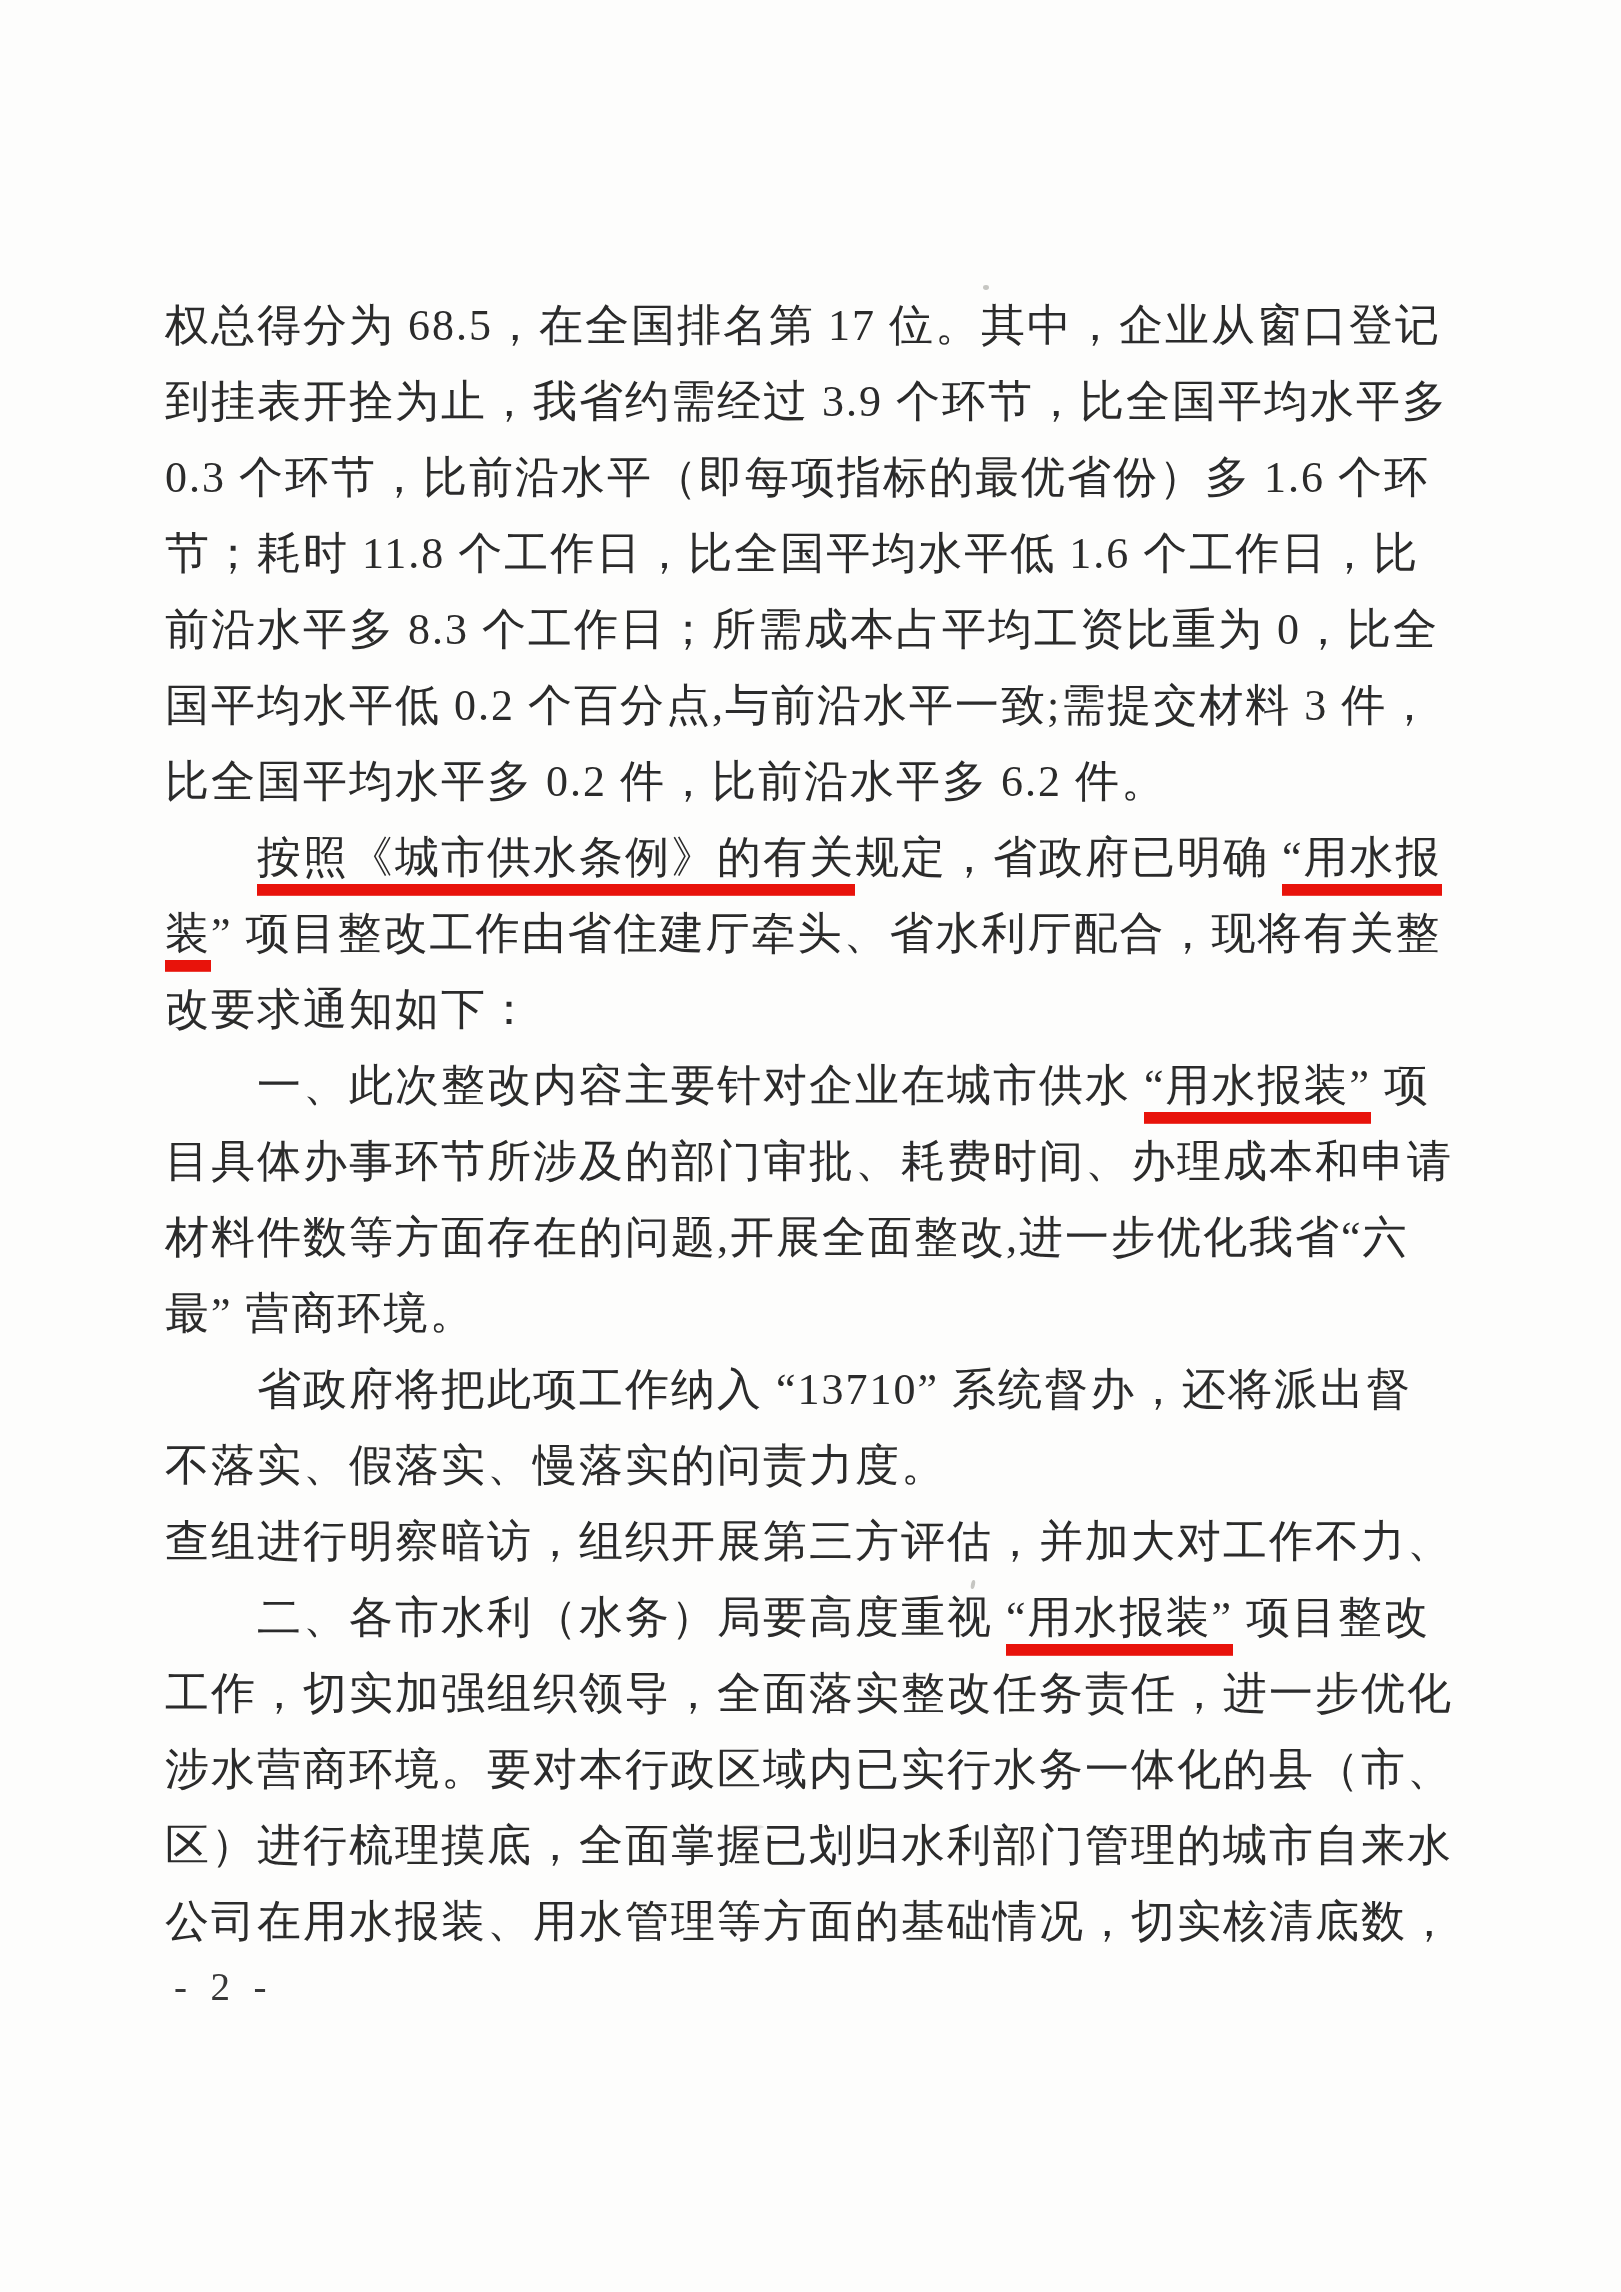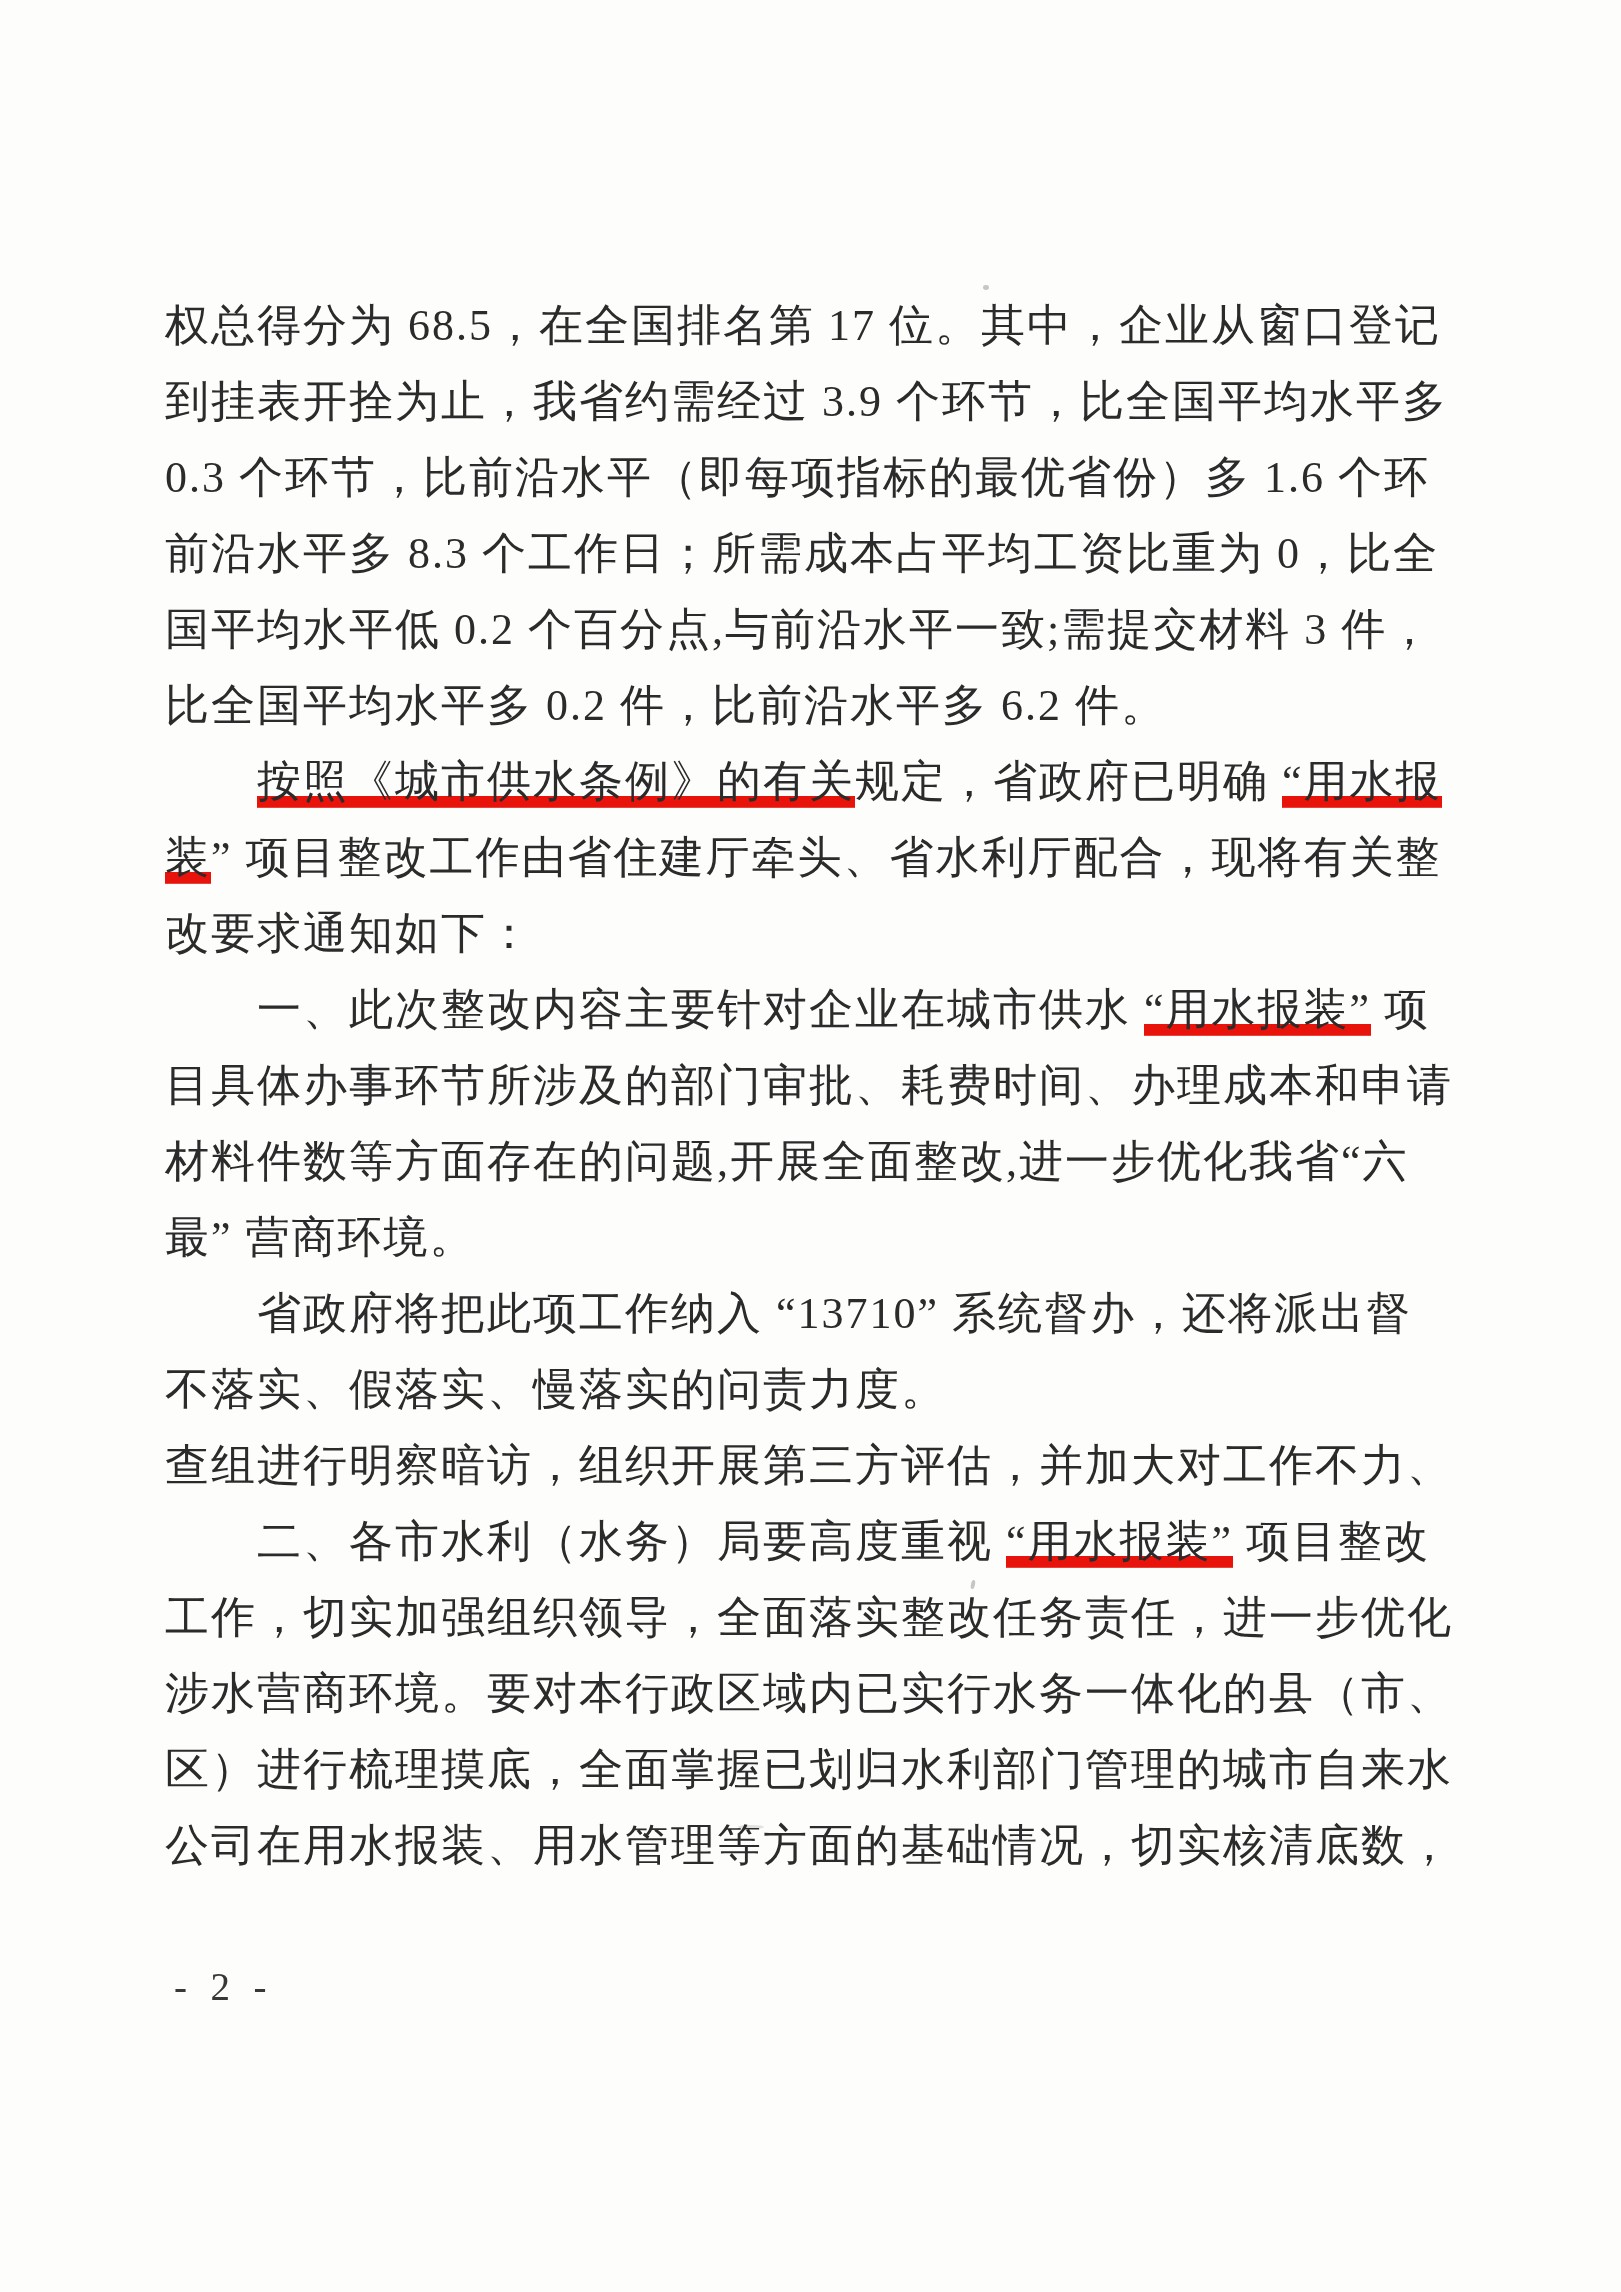--- a/index.html
+++ b/index.html
@@ -25,21 +25,21 @@
     line-height:76px;
     height:76px;
     letter-spacing:2px;
     white-space:nowrap;
     color:var(--ink);
   }
   .line.indent{ padding-left:92px; }
   .seg{ display:inline; }
   .u{
     background:linear-gradient(var(--red),var(--red)) left bottom / 100% 11.8px no-repeat;
-    padding-bottom:2px;
+    padding-bottom:14px;
   }
   .pagenum{
     position:absolute;
     left:174px; top:1964px;
     font-size:39px;
     letter-spacing:6.9px;
     color:#383838;
   }
   .speck{
     position:absolute;
@@ -55,20 +55,21 @@
 
 <div class="page">
   <div class="speck s1"></div>
   <div class="speck s2"></div>
   <div class="speck s3"></div>
 
   <div class="doc-body">
       <div class="line"><span class="seg">权总得分为 68.5，在全国排名第 17 位。其中，企业从窗口登记</span></div>
       <div class="line"><span class="seg">到挂表开拴为止，我省约需经过 3.9 个环节，比全国平均水平多</span></div>
       <div class="line"><span class="seg">0.3 个环节，比前沿水平（即每项指标的最优省份）多 1.6 个环</span></div>
+      <div class="line"><span class="seg">节；耗时 11.8 个工作日，比全国平均水平低 1.6 个工作日，比</span></div>
       <div class="line"><span class="seg">前沿水平多 8.3 个工作日；所需成本占平均工资比重为 0，比全</span></div>
       <div class="line"><span class="seg">国平均水平低 0.2 个百分点,与前沿水平一致;需提交材料 3 件，</span></div>
       <div class="line"><span class="seg">比全国平均水平多 0.2 件，比前沿水平多 6.2 件。</span></div>
       <div class="line indent"><span class="seg u">按照《城市供水条例》的有关</span><span class="seg">规定，省政府已明确 </span><span class="seg u">“用水报</span></div>
       <div class="line"><span class="seg u">装</span><span class="seg">” 项目整改工作由省住建厅牵头、省水利厅配合，现将有关整</span></div>
       <div class="line"><span class="seg">改要求通知如下：</span></div>
       <div class="line indent"><span class="seg">一、此次整改内容主要针对企业在城市供水 </span><span class="seg u">“用水报装”</span><span class="seg"> 项</span></div>
       <div class="line"><span class="seg">目具体办事环节所涉及的部门审批、耗费时间、办理成本和申请</span></div>
       <div class="line"><span class="seg">材料件数等方面存在的问题,开展全面整改,进一步优化我省“六</span></div>
       <div class="line"><span class="seg">最” 营商环境。</span></div>

